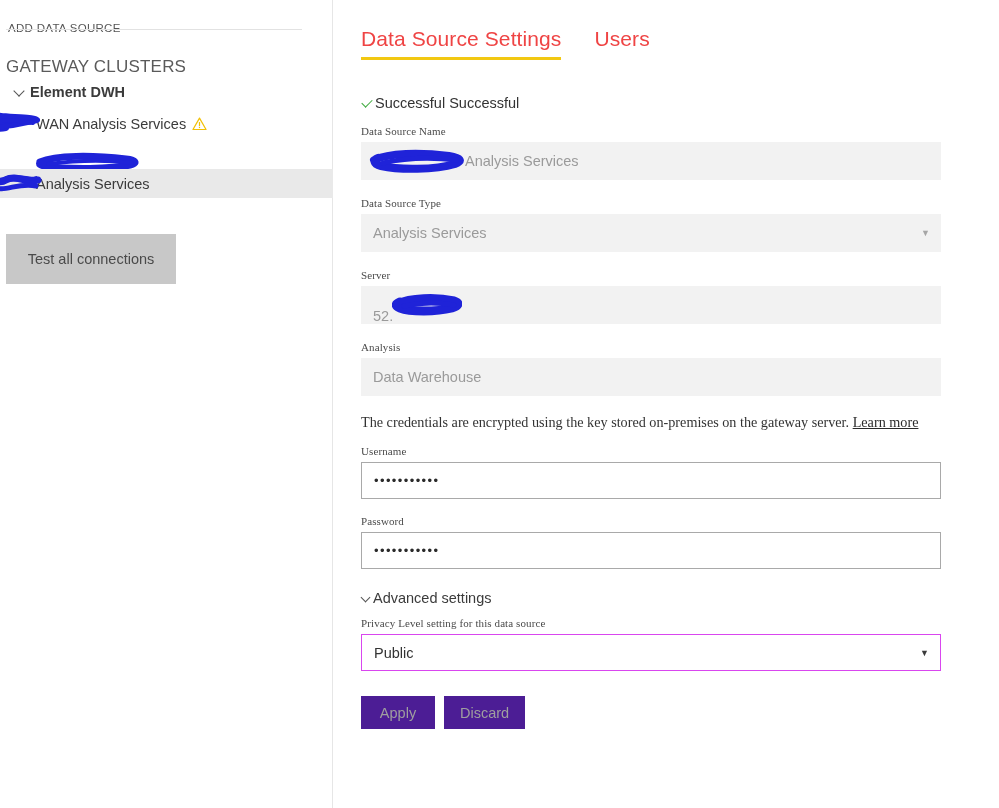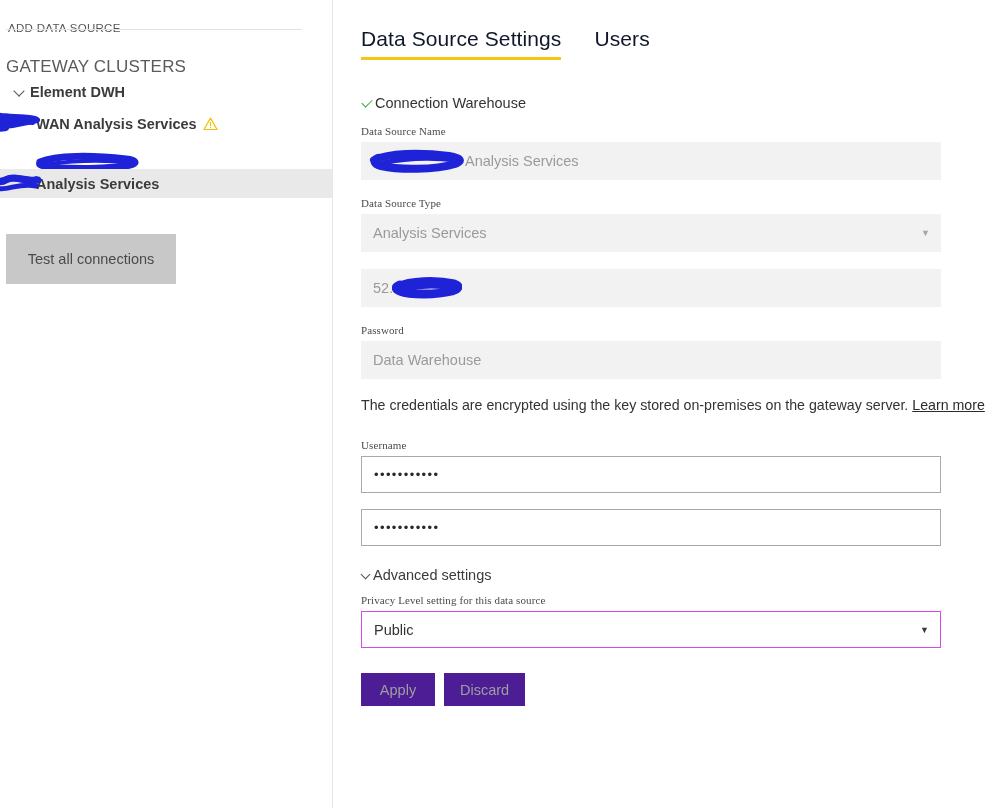--- a/index.html
+++ b/index.html
@@ -115,21 +115,20 @@
   }
   .ds-item.spaced { margin-top: 3px; }
   .ds-item.selected {
     background: #e9e9e9;
     height: 29px;
   }
   .ds-label-wrap {
     display: inline-flex;
     align-items: center;
     position: relative;
-    font-weight: bold;
   }
   .redaction {
     position: absolute;
     pointer-events: none;
   }
   .redaction svg { display: block; }
 
   .warn-icon {
     display: inline-block;
     margin-left: 6px;
@@ -168,21 +167,21 @@
   .tabs {
     position: absolute;
     left: 28px;
     top: 27px;
     display: flex;
     align-items: flex-end;
     gap: 0px;
   }
   .tab {
     font-size: 21px;
-    color: #0f172a;
+    color: #ef4444;
     font-weight: 400;
     padding: 0 0 9px 0;
     margin-right: 33px;
     cursor: pointer;
     position: relative;
     white-space: nowrap;
     letter-spacing: 0.1px;
     text-align: right;
   }
   .tab.active::after {
@@ -259,23 +258,24 @@
     top: 50%;
     transform: translateY(-50%);
     color: #a6a6a6;
     font-size: 9px;
     line-height: 1;
   }
 
   .cred-note {
     font-size: 14.2px;
     color: #333333;
-    margin: 5px 0 25px 0;
+    margin: 5px 0 14px 0;
     line-height: 1.3;
     white-space: nowrap;
+    font-family: Liberation Serif, serif;
   }
   .cred-note a {
     color: #2b2b2b;
     text-decoration: underline;
     cursor: pointer;
   }
 
   .text-input {
     width: 580px;
     height: 37px;
@@ -418,21 +418,21 @@
 
   <div class="main">
 
     <div class="tabs">
       <div class="tab active">Data Source Settings</div>
       <div class="tab">Users</div>
     </div>
 
     <div class="conn-status">
       <span class="check-icon"></span>
-      <span>Connection Warehouse</span>
+      <span>Successful Successful</span>
     </div>
 
     <div class="form">
 
       
       <div class="field-label">Data Source Name</div>
       <div class="readonly-input" style="position:relative;">
         <span style="display:inline-block; width:92px;"></span>
         <span>Analysis Services</span>
         <span class="redaction" style="left:8px; top:5px;">
@@ -447,51 +447,53 @@
       </div>
 
       
       <div class="field-label">Data Source Type</div>
       <div class="readonly-input">
         <span>Analysis Services</span>
         <span class="caret">▼</span>
       </div>
 
       
-      <div class="readonly-input" style="position:relative;">
+      <div class="field-label">Server</div>
+      <div class="readonly-input" style="position:relative;align-items:flex-end;">
         <span>52.</span>
         <span class="redaction" style="left:31px; top:5px;">
           <svg width="70" height="28" viewBox="0 0 70 28">
             <g fill="none" stroke="#1f23d8" stroke-linecap="round" stroke-linejoin="round">
               <path d="M6,13 C18,7 44,6 62,10 C68,12 67,15 60,17 C44,21 18,21 8,17 C3,15 3,13 8,11" stroke-width="9"></path>
               <path d="M12,15 C30,11 50,12 62,14" stroke-width="5"></path>
             </g>
           </svg>
         </span>
       </div>
 
       
-      <div class="field-label">Password</div>
+      <div class="field-label">Analysis</div>
       <div class="readonly-input">
         <span>Data Warehouse</span>
       </div>
 
       
       <div class="cred-note">
         <span>The credentials are encrypted using the key stored on-premises on the gateway server.</span>
         <a>Learn more</a>
       </div>
 
       
       <div class="field-label">Username</div>
       <div class="text-input">
         <span>•••••••••••</span>
       </div>
 
       
+      <div class="field-label">Password</div>
       <div class="text-input">
         <span>•••••••••••</span>
       </div>
 
       
       <div class="adv-toggle">
         <span class="chev"></span>
         <span>Advanced settings</span>
       </div>
 

